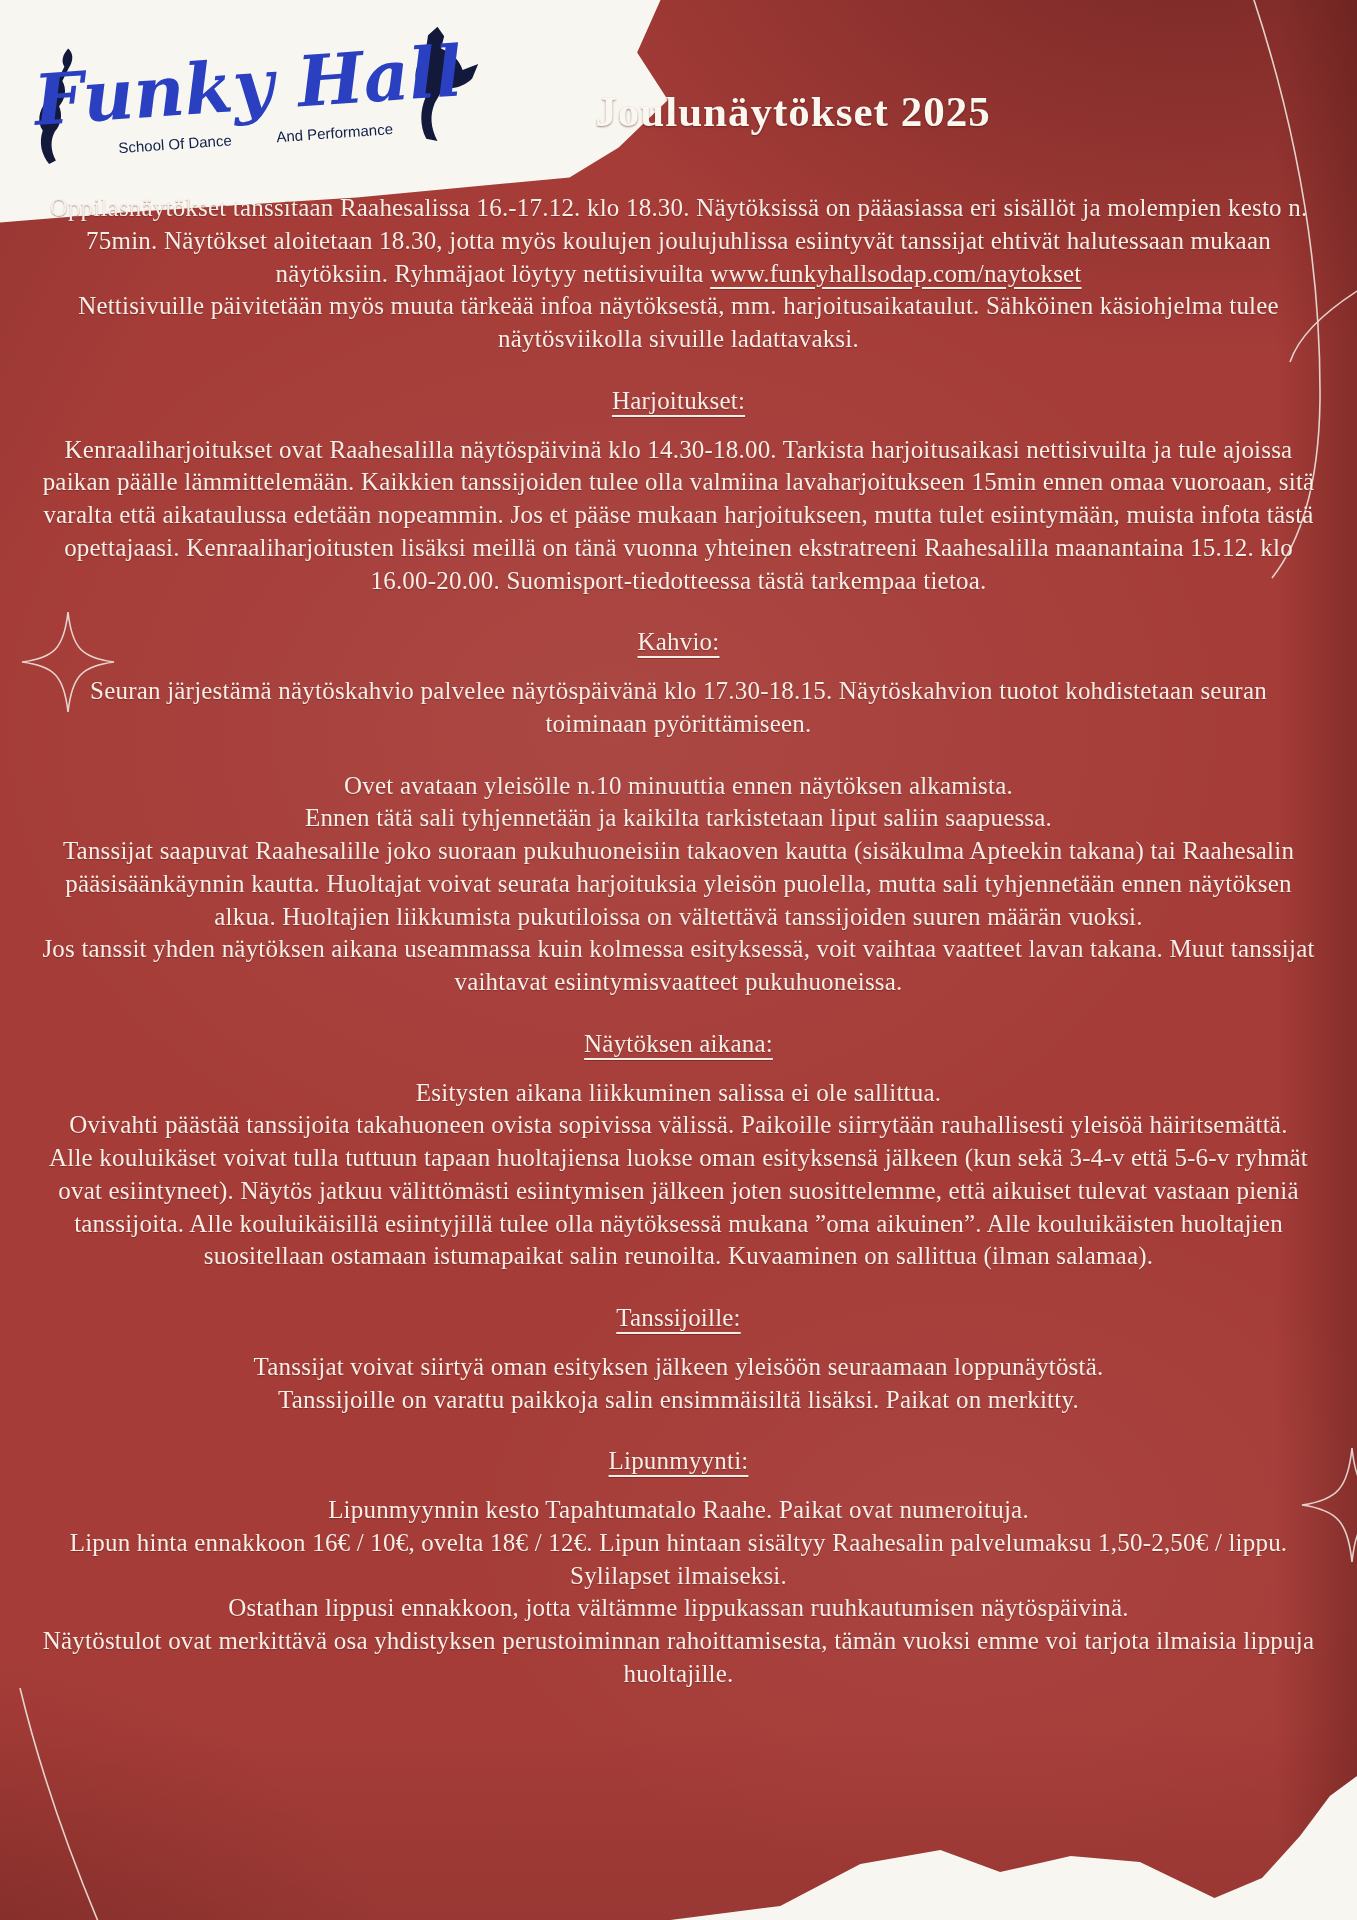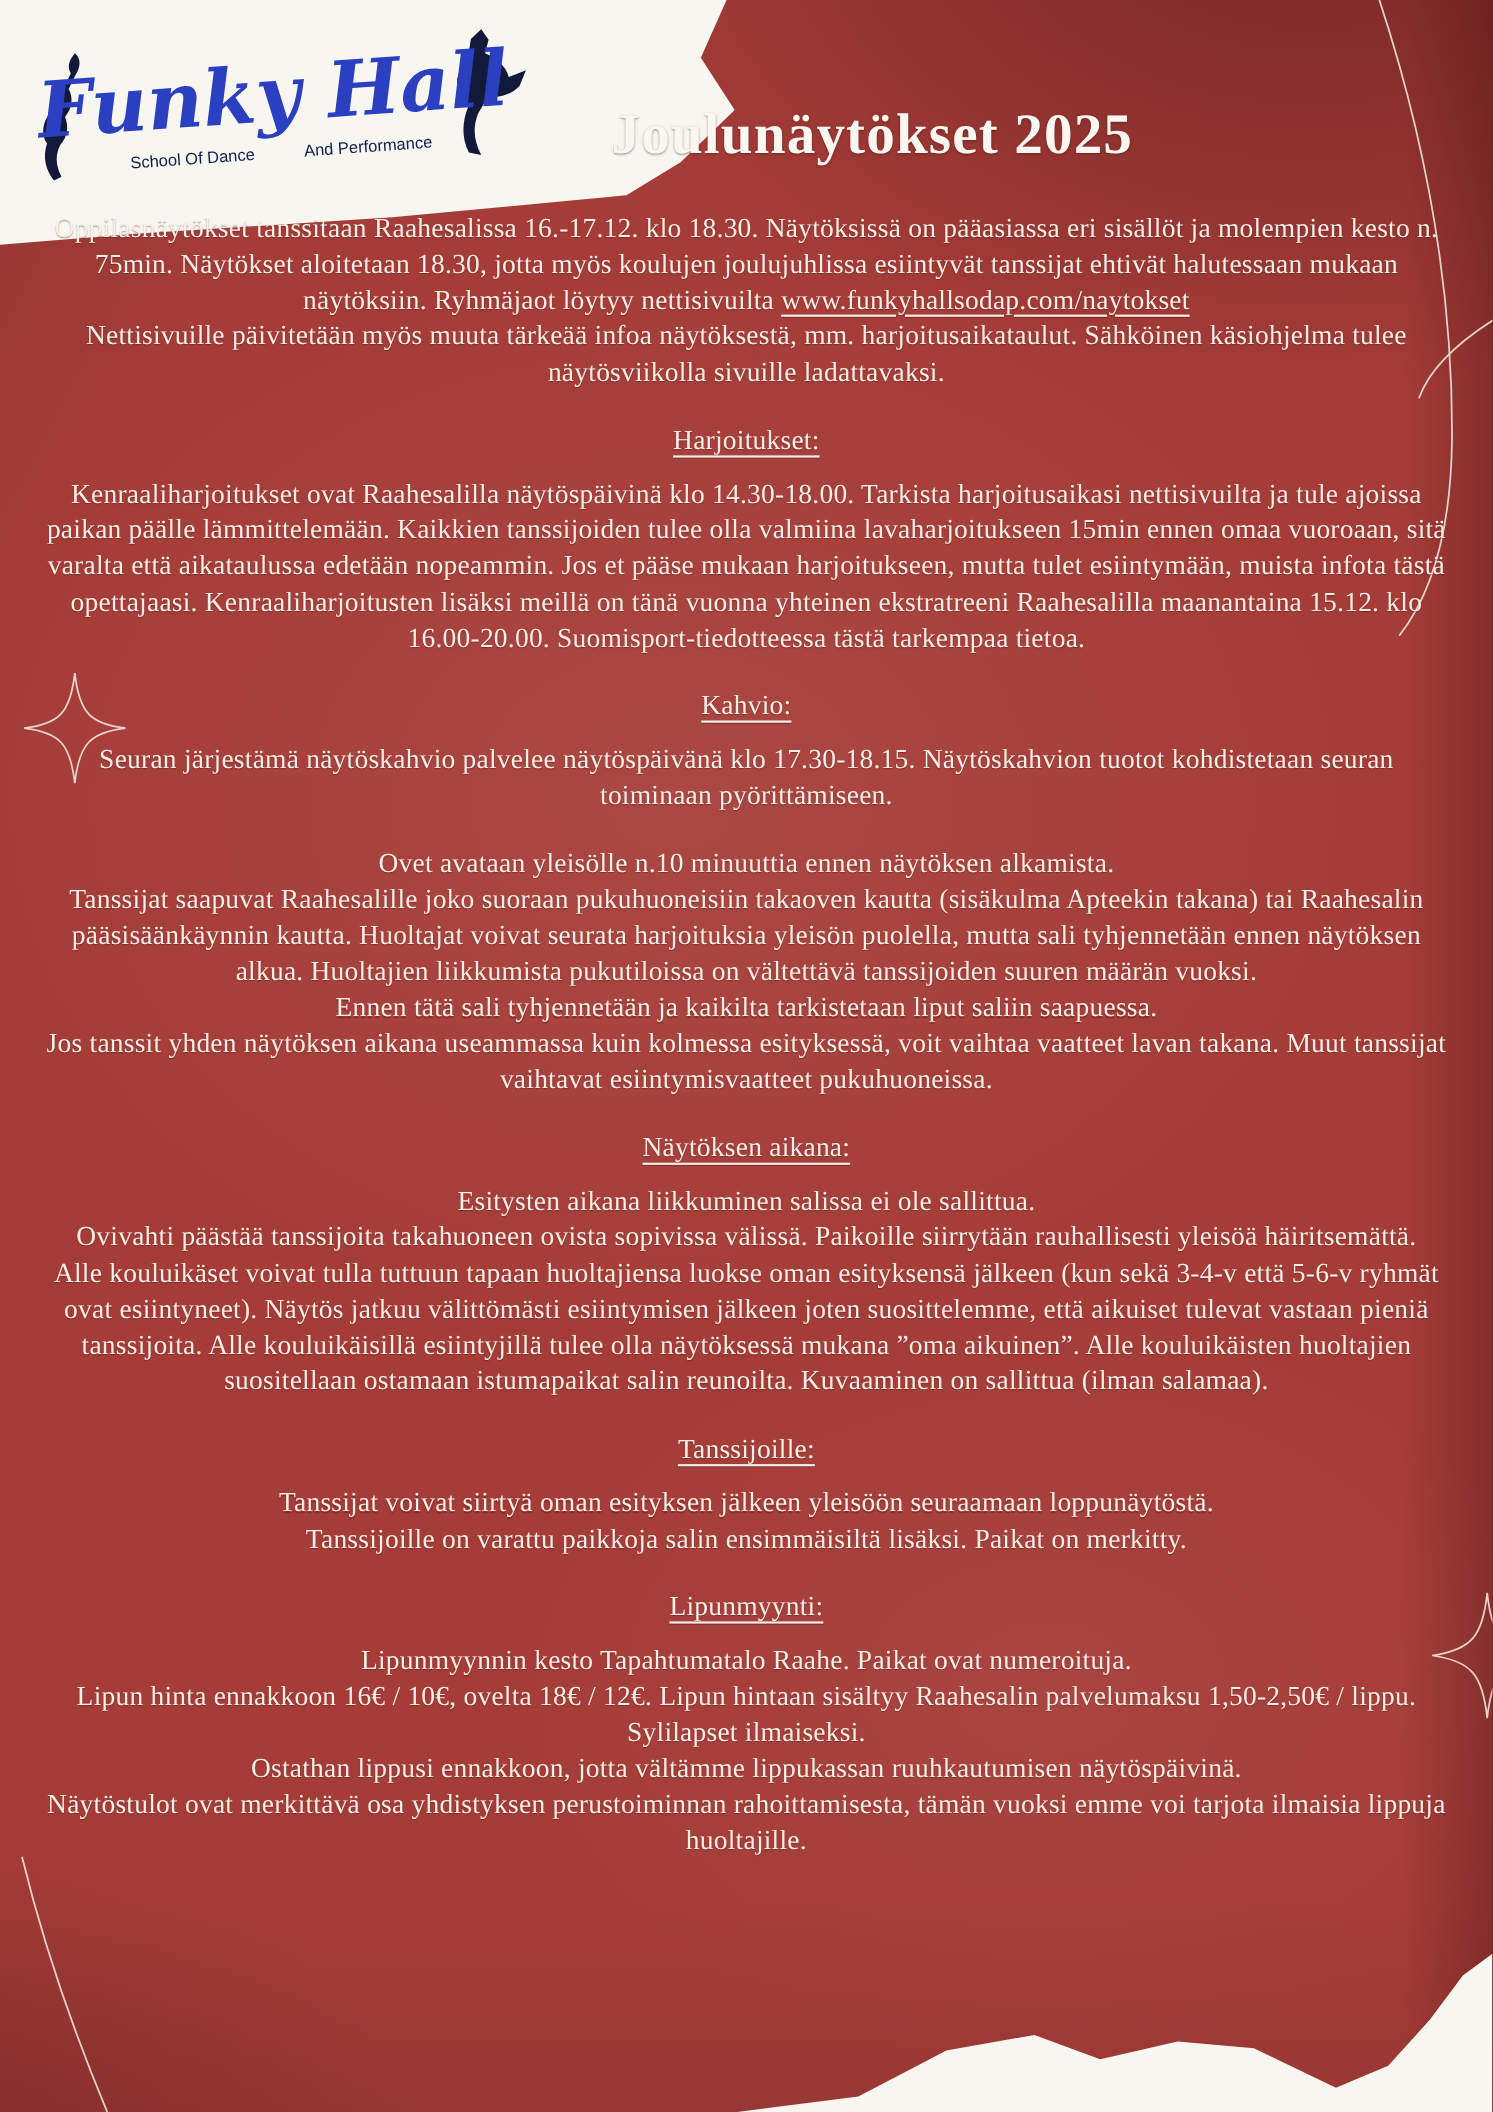--- a/index.html
+++ b/index.html
@@ -23,21 +23,21 @@
   
   .paper-header{
     position:absolute;left:0;top:0;width:1230px;height:250px;
     background:#f8f6f0;
     clip-path:polygon(0% 0%,53.7% 0%,51.8% 21%,54.3% 40%,50.3% 59%,46.3% 71%,29% 79%,10% 85%,0% 89%);
   }
   .logo-svg{position:absolute;left:14px;top:18px;}
   
   .title{
     position:absolute;top:58px;left:793px;transform:translateX(-50%);
-    font-size:52px;letter-spacing:1px;white-space:nowrap;
+    font-size:43px;letter-spacing:1px;white-space:nowrap;
     color:#faf6f0;text-shadow:0 1px 2px rgba(70,15,12,0.5);
   }
   
   .paper-footer{
     position:absolute;left:0;bottom:0;width:1357px;height:200px;
     background:#f8f6f0;
     clip-path:polygon(49.4% 100%,57.5% 93%,63.4% 72%,69.3% 65%,73.7% 76%,78.9% 68%,84% 71%,89.5% 89%,93% 79%,95.8% 58%,98% 38%,100% 28%,100% 100%);
   }
   
   .deco-svg{position:absolute;left:0;top:0;pointer-events:none;}
@@ -101,22 +101,22 @@
         <div class="section">
           <h2 class="heading">Harjoitukset:</h2>
           <p>Kenraaliharjoitukset ovat Raahesalilla näytöspäivinä klo 14.30-18.00. Tarkista harjoitusaikasi nettisivuilta ja tule ajoissa paikan päälle lämmittelemään. Kaikkien tanssijoiden tulee olla valmiina lavaharjoitukseen 15min ennen omaa vuoroaan, sitä varalta että aikataulussa edetään nopeammin. Jos et pääse mukaan harjoitukseen, mutta tulet esiintymään, muista infota tästä opettajaasi. Kenraaliharjoitusten lisäksi meillä on tänä vuonna yhteinen ekstratreeni Raahesalilla maanantaina 15.12. klo 16.00-20.00. Suomisport-tiedotteessa tästä tarkempaa tietoa.</p>
         </div>
         <div class="section">
           <h2 class="heading">Kahvio:</h2>
           <p>Seuran järjestämä näytöskahvio palvelee näytöspäivänä klo 17.30-18.15. Näytöskahvion tuotot kohdistetaan seuran toiminaan pyörittämiseen.</p>
         </div>
         <div class="section">
           <p>Ovet avataan yleisölle n.10 minuuttia ennen näytöksen alkamista.</p>
+          <p>Ennen tätä sali tyhjennetään ja kaikilta tarkistetaan liput saliin saapuessa.</p>
           <p>Tanssijat saapuvat Raahesalille joko suoraan pukuhuoneisiin takaoven kautta (sisäkulma Apteekin takana) tai Raahesalin pääsisäänkäynnin kautta. Huoltajat voivat seurata harjoituksia yleisön puolella, mutta sali tyhjennetään ennen näytöksen alkua. Huoltajien liikkumista pukutiloissa on vältettävä tanssijoiden suuren määrän vuoksi.</p>
-          <p>Ennen tätä sali tyhjennetään ja kaikilta tarkistetaan liput saliin saapuessa.</p>
           <p>Jos tanssit yhden näytöksen aikana useammassa kuin kolmessa esityksessä, voit vaihtaa vaatteet lavan takana. Muut tanssijat vaihtavat esiintymisvaatteet pukuhuoneissa.</p>
         </div>
         <div class="section">
           <h2 class="heading">Näytöksen aikana:</h2>
           <p>Esitysten aikana liikkuminen salissa ei ole sallittua.</p>
           <p>Ovivahti päästää tanssijoita takahuoneen ovista sopivissa välissä. Paikoille siirrytään rauhallisesti yleisöä häiritsemättä.</p>
           <p>Alle kouluikäset voivat tulla tuttuun tapaan huoltajiensa luokse oman esityksensä jälkeen (kun sekä 3-4-v että 5-6-v ryhmät ovat esiintyneet). Näytös jatkuu välittömästi esiintymisen jälkeen joten suosittelemme, että aikuiset tulevat vastaan pieniä tanssijoita. Alle kouluikäisillä esiintyjillä tulee olla näytöksessä mukana ”oma aikuinen”. Alle kouluikäisten huoltajien suositellaan ostamaan istumapaikat salin reunoilta. Kuvaaminen on sallittua (ilman salamaa).</p>
         </div>
         <div class="section">
           <h2 class="heading">Tanssijoille:</h2>

